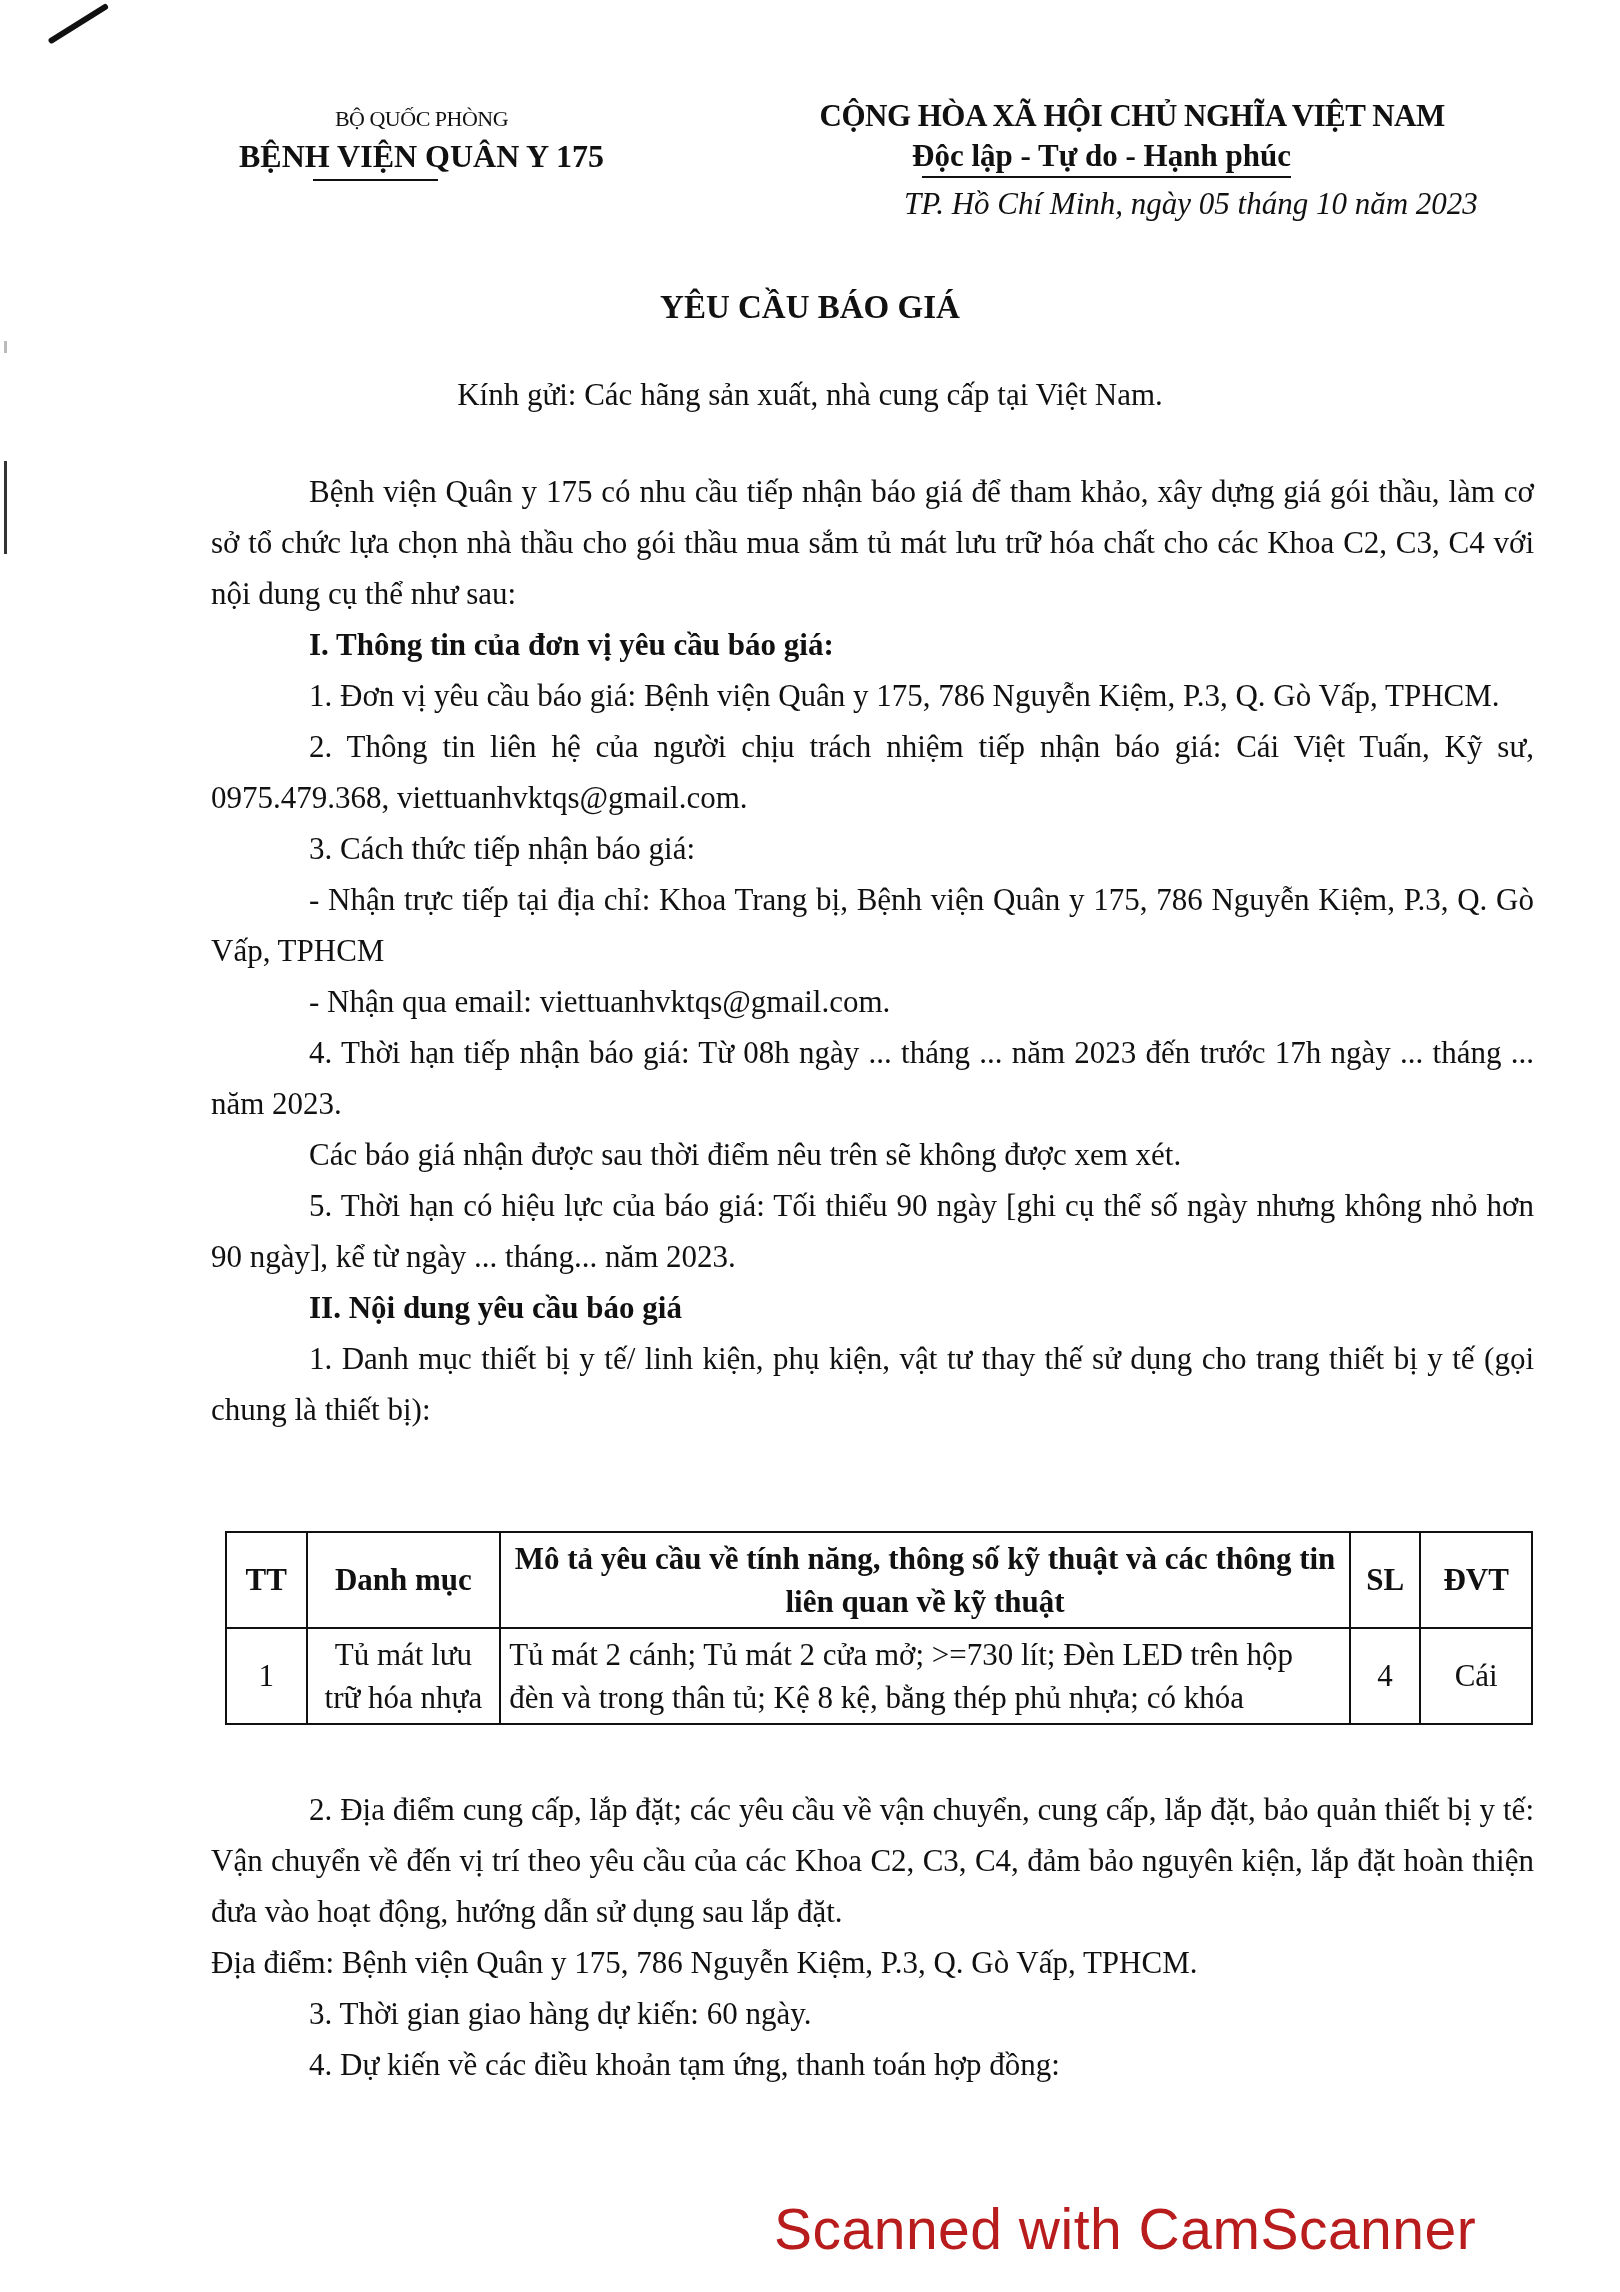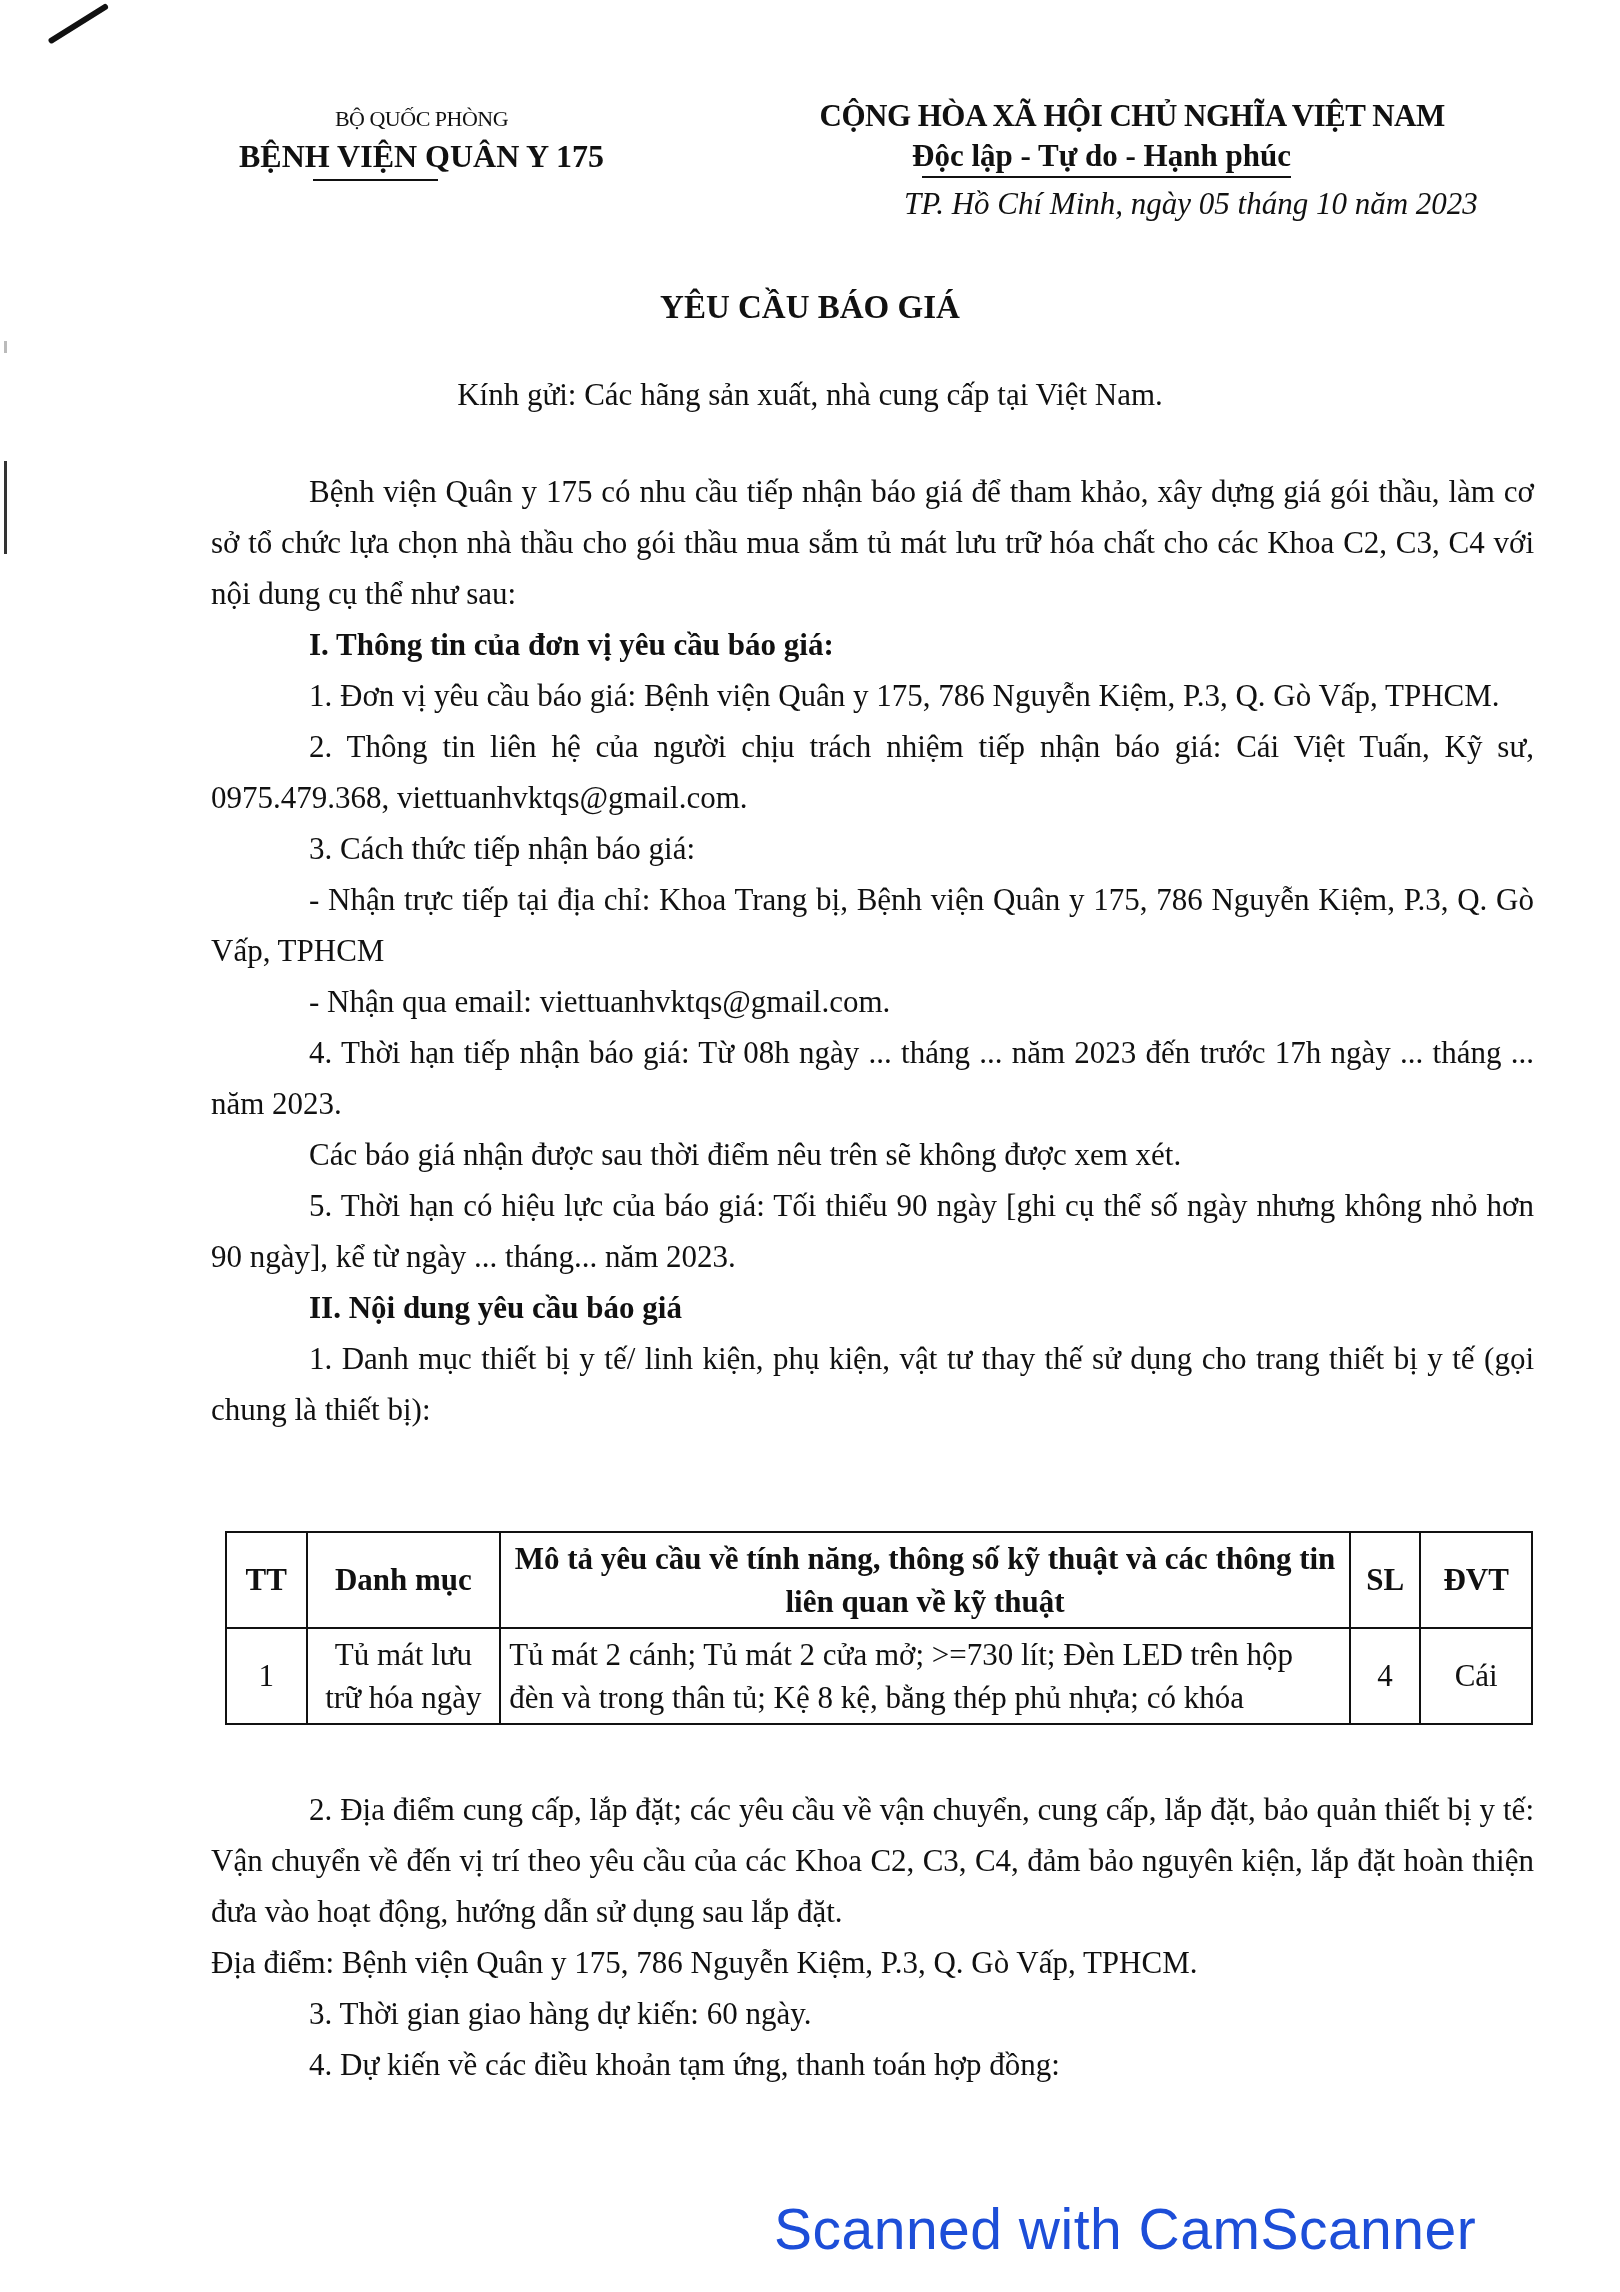--- a/index.html
+++ b/index.html
@@ -34,21 +34,21 @@
                border-collapse: collapse; font-size: 31px; }
   table.spec th, table.spec td { border: 2px solid #111; text-align: center; vertical-align: middle; padding: 3.9px 7.8px; line-height: 43px; }
   table.spec th { font-weight: bold; }
   table.spec td.desc { text-align: left; padding-left: 8px; }
   .c-tt { width: 63px; border-radius: 25px; } .c-dm { width: 176px; } .c-sl { width: 53px; } .c-dvt { width: 94px; }
 
   .body-text2 { left: 211px; top: 1784px; width: 1323px; font-size: 31px; line-height: 51px; text-align: justify; }
   .body-text2 p { margin: 0; }
 
   .watermark { left: 774px; top: 2196px; font-family: "Liberation Sans", "DejaVu Sans", sans-serif;
-               font-size: 57px; color: #1d4ed8; letter-spacing: 0.5px; }
+               font-size: 57px; color: #b91c1c; letter-spacing: 0.5px; }
 </style>
 </head>
 <body>
 
 <div class="abs pen-mark"></div>
 <div class="abs scan-edge2"></div>
 <div class="abs scan-edge"></div>
 
 <div class="abs left-header">
   <div class="ministry">BỘ QUỐC PHÒNG</div>
@@ -91,21 +91,21 @@
       <th class="c-tt">TT</th>
       <th class="c-dm">Danh mục</th>
       <th>Mô tả yêu cầu về tính năng, thông số kỹ thuật và các thông tin liên quan về kỹ thuật</th>
       <th class="c-sl">SL</th>
       <th class="c-dvt">ĐVT</th>
     </tr>
   </thead>
   <tbody>
     <tr>
       <td>1</td>
-      <td>Tủ mát lưu trữ hóa ngày</td>
+      <td>Tủ mát lưu trữ hóa nhựa</td>
       <td class="desc">Tủ mát 2 cánh; Tủ mát 2 cửa mở; &gt;=730 lít; Đèn LED trên hộp đèn và trong thân tủ; Kệ 8 kệ, bằng thép phủ nhựa; có khóa</td>
       <td>4</td>
       <td>Cái</td>
     </tr>
   </tbody>
 </table>
 
 <div class="abs body-text2">
   <p class="indent">2. Địa điểm cung cấp, lắp đặt; các yêu cầu về vận chuyển, cung cấp, lắp đặt, bảo quản thiết bị y tế: Vận chuyển về đến vị trí theo yêu cầu của các Khoa C2, C3, C4, đảm bảo nguyên kiện, lắp đặt hoàn thiện đưa vào hoạt động, hướng dẫn sử dụng sau lắp đặt.</p>
   <p>Địa điểm: Bệnh viện Quân y 175, 786 Nguyễn Kiệm, P.3, Q. Gò Vấp, TPHCM.</p>

